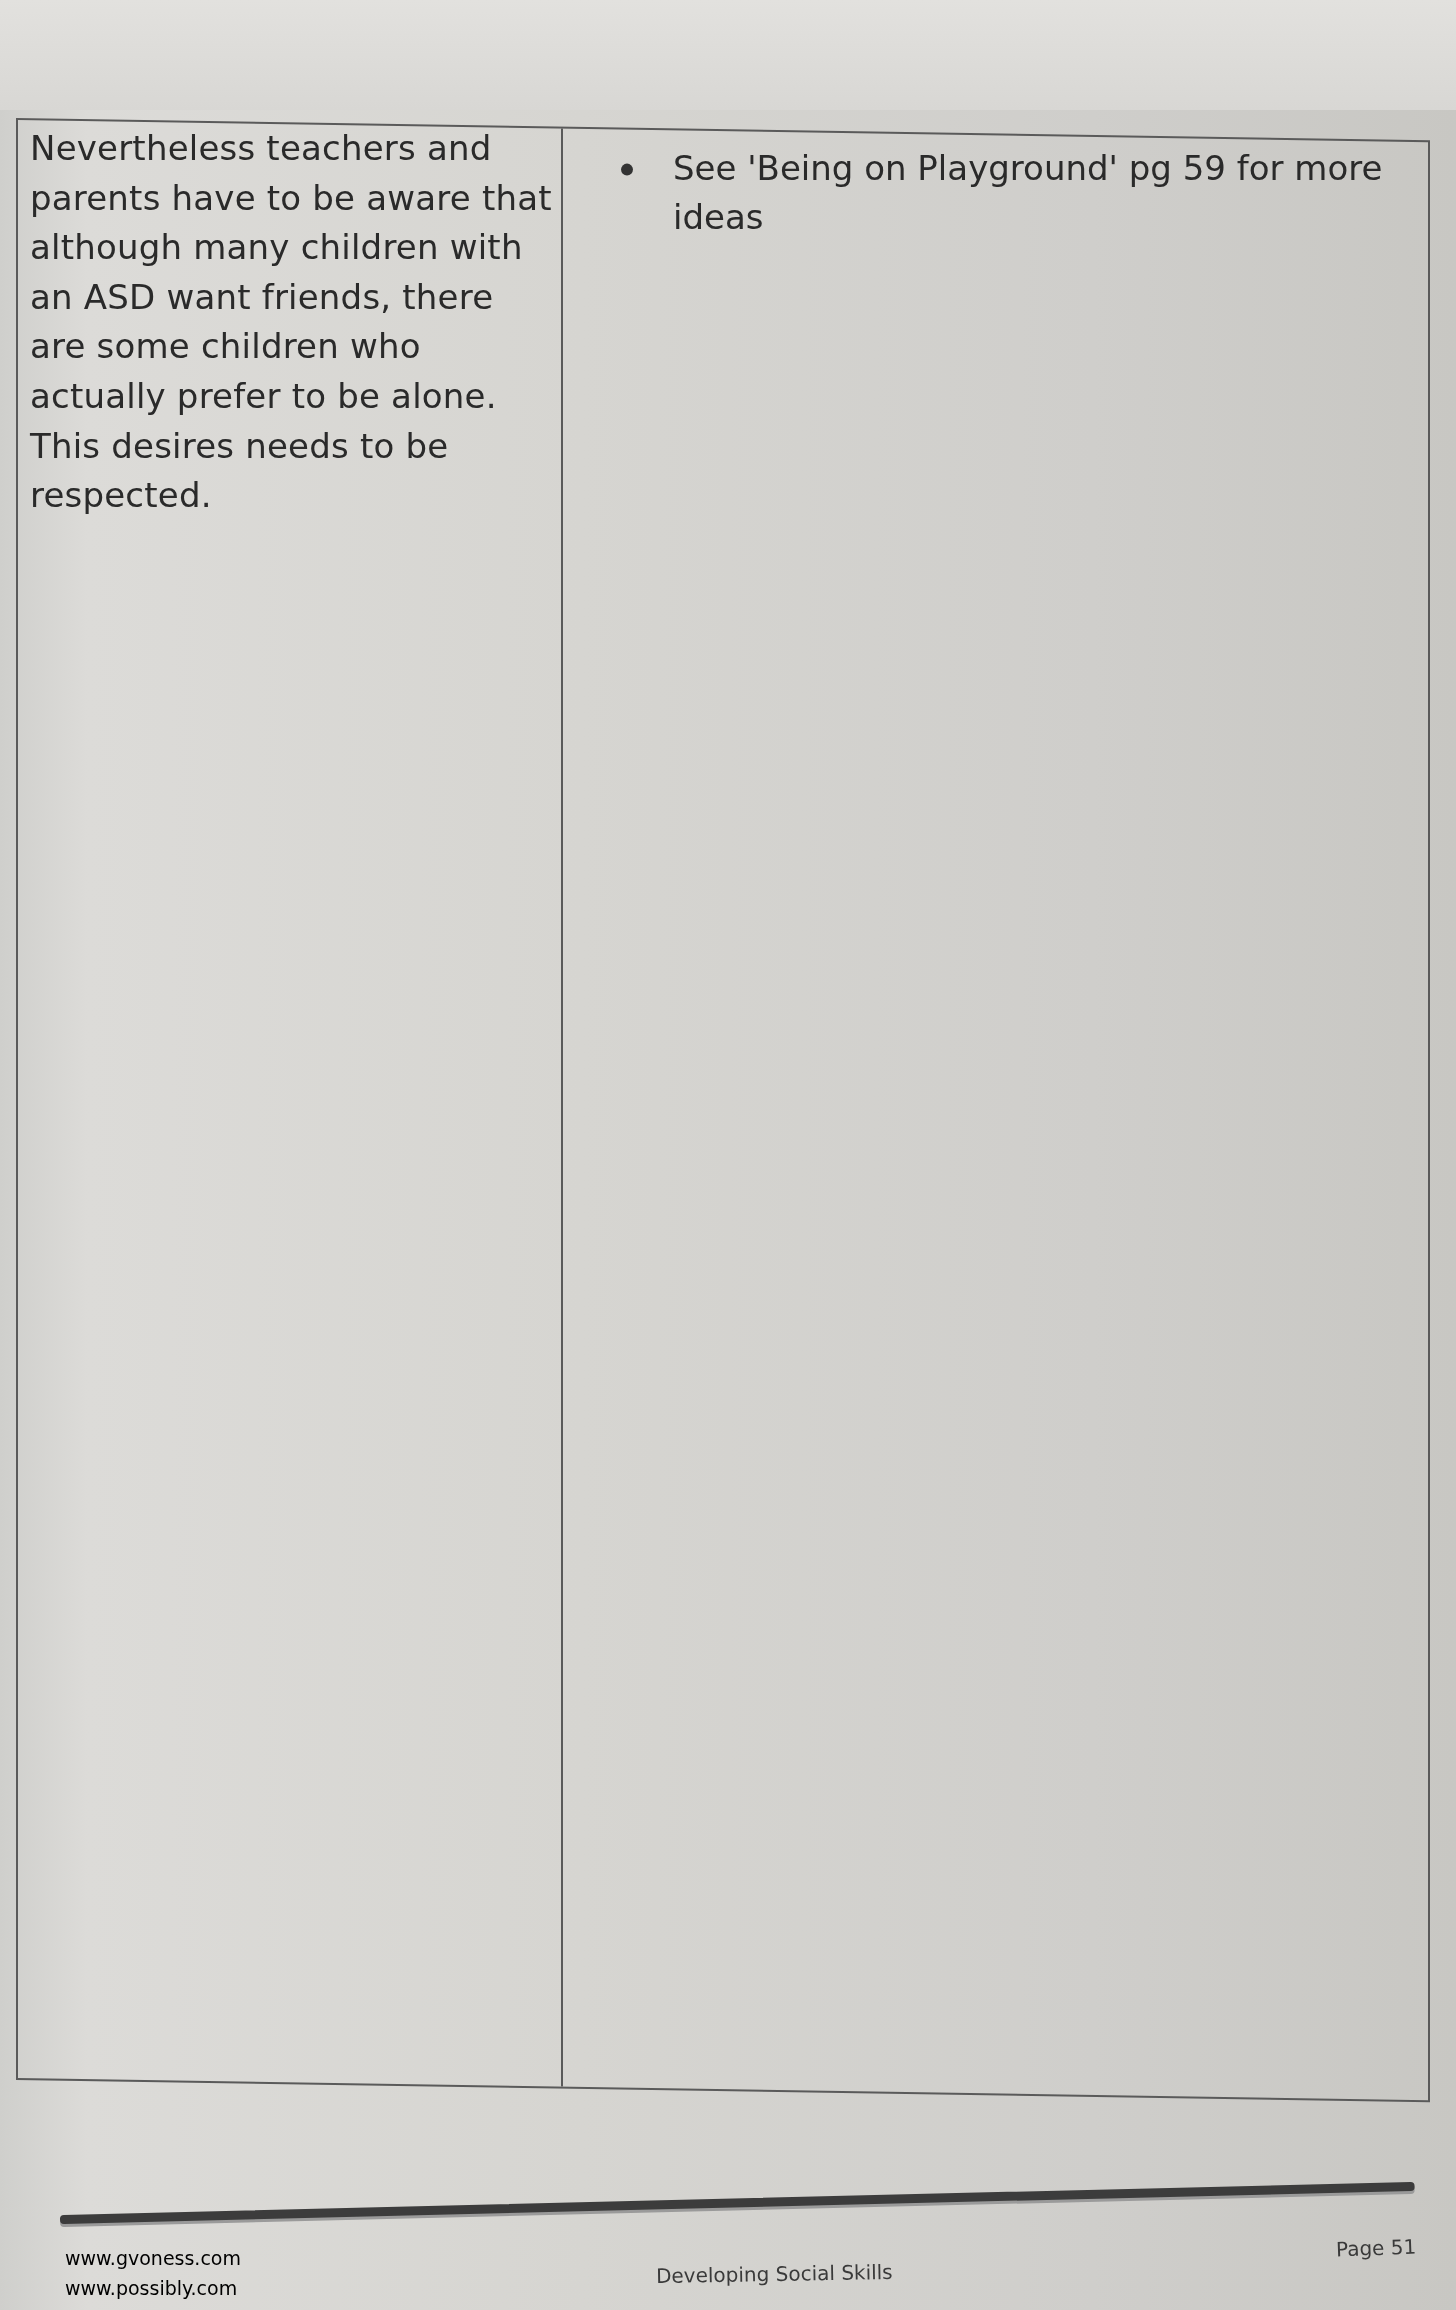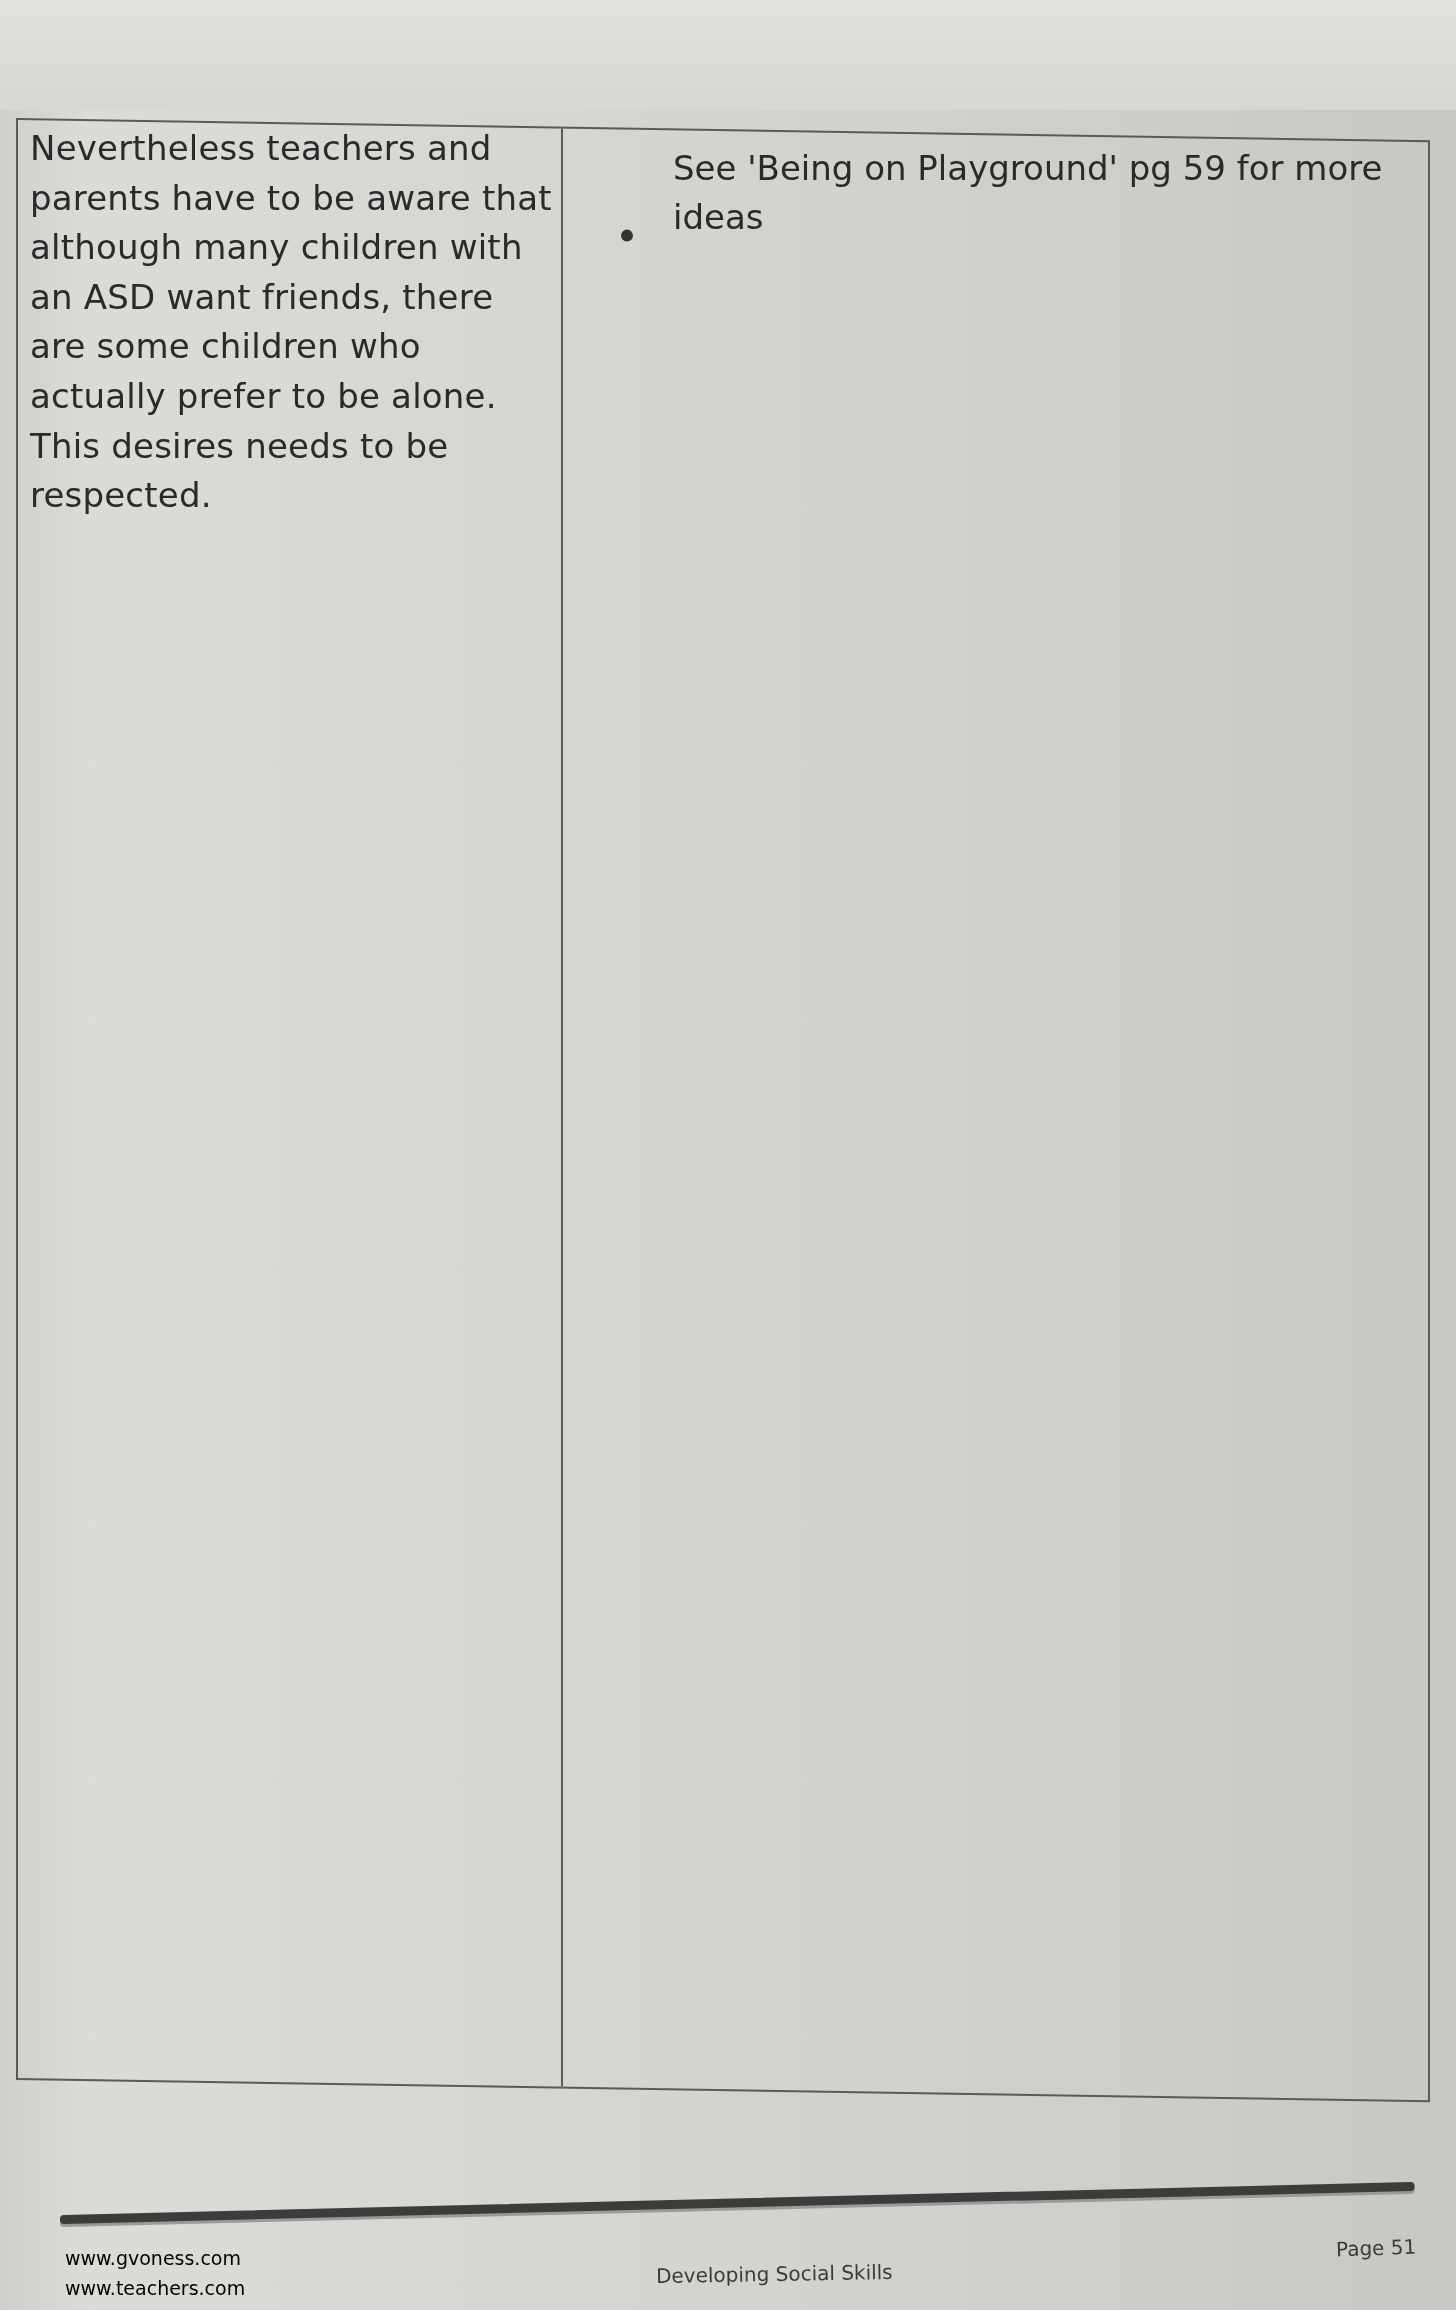--- a/index.html
+++ b/index.html
@@ -30,21 +30,21 @@
       padding: 0 20px 0 50px;
     }
     .para {
       font-size: 34px; line-height: 49.6px; margin: 0;
       letter-spacing: 0.2px;
       transform: skewY(-0.9deg);
     }
     .para + .para { margin-top: 33px; }
     .bullet-list { list-style: none; margin: 0; padding: 0; transform: skewY(-0.9deg); }
     .bullet-item {
-      font-size: 34px; line-height: 49px; display: flex; gap: 40px; align-items: flex-end;
+      font-size: 34px; line-height: 49px; display: flex; gap: 40px; align-items: flex-start;
       margin-top: 8px;
     }
     .bullet-dot { width: 12px; height: 12px; border-radius: 50%; background: #333; margin-top: 20px; margin-left: 8px; flex: 0 0 auto; }
     .footer-rule {
       position: absolute; left: 60px; top: 2215px; width: 1355px; height: 9px;
       background: #3c3c3c;
       transform: rotate(-1.4deg); transform-origin: left center;
       box-shadow: 0 3px 0 #9a9a9a;
       border-radius: 4px;
     }
@@ -67,16 +67,16 @@
         <span class="bullet-dot"></span>
         <span>See 'Being on Playground' pg 59 for more ideas</span>
       </li>
     </ul>
   </div>
 </div>
 
 <div class="footer-rule"></div>
 <div class="footer-links">
   <div>www.gvoness.com</div>
-  <div>www.teachers.com</div>
+  <div>www.possibly.com</div>
 </div>
 <div class="footer-title">Developing Social Skills</div>
 <div class="footer-page">Page 51</div>
 
 </body></html>

